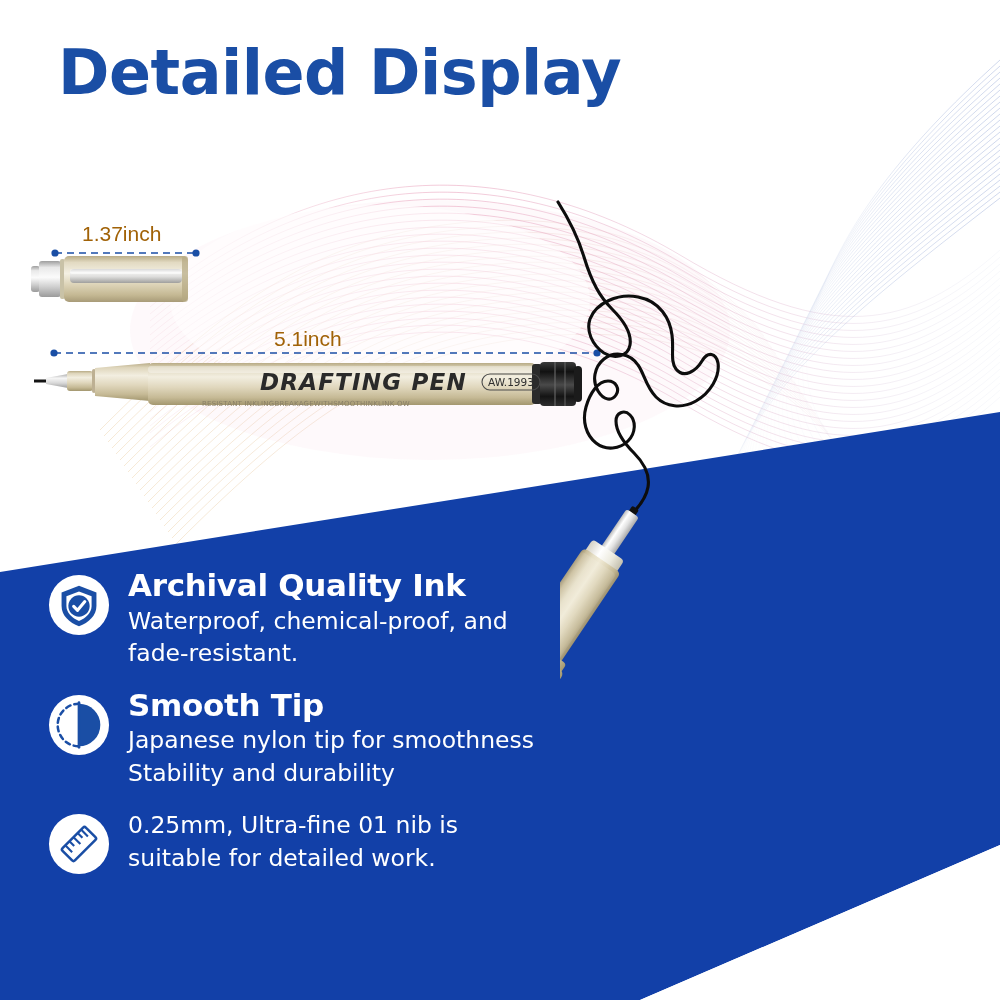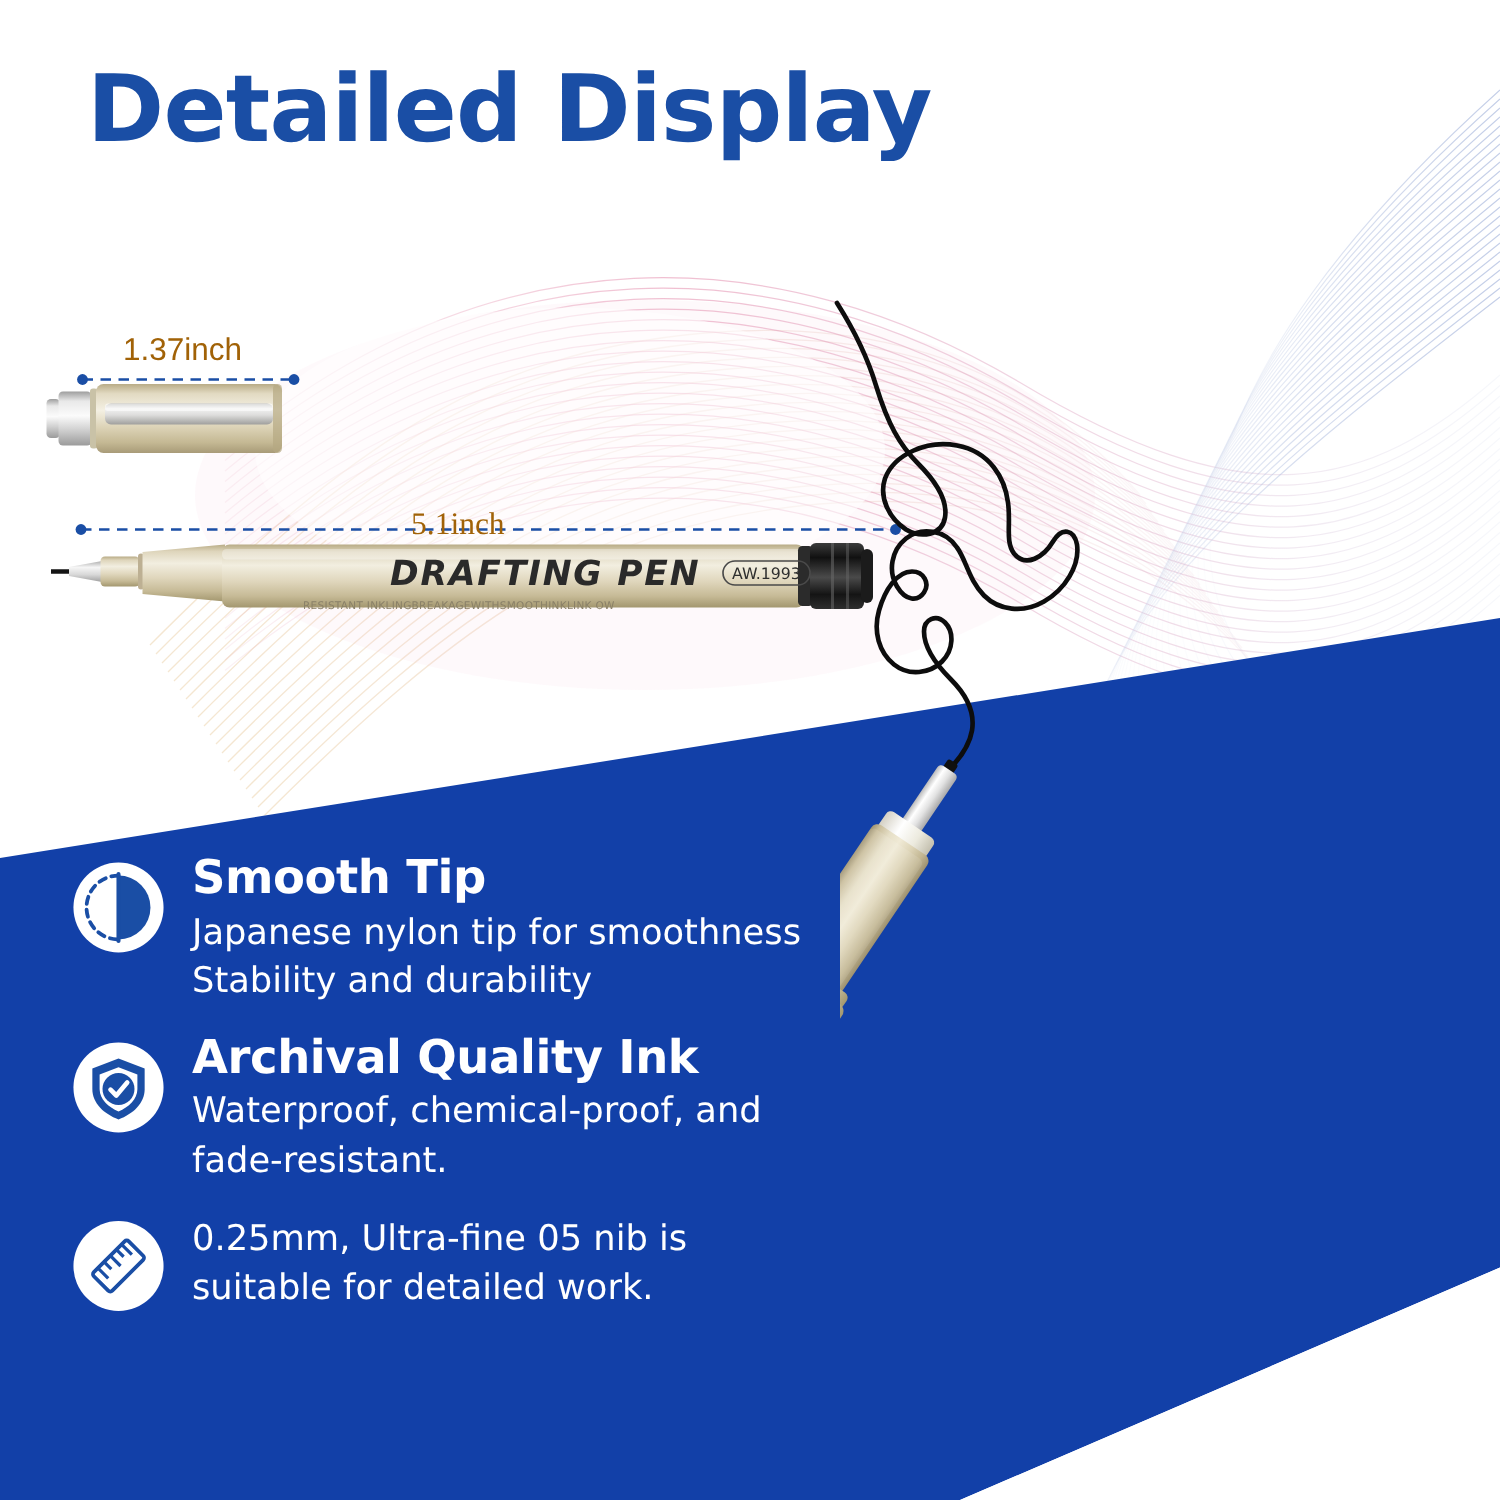--- a/index.html
+++ b/index.html
@@ -51,21 +51,21 @@
 
   
   .measure-label {
     position: absolute;
     color: #a16207;
     font-size: 21px;
     font-family: "Liberation Sans", sans-serif;
     white-space: nowrap;
   }
   #cap-measure-label { left: 82px; top: 222px; }
-  #body-measure-label { left: 274px; top: 337px; font-family: Liberation Serif, serif; }
+  #body-measure-label { left: 274px; top: 327px; }
 
   
   .features {
     position: absolute;
     left: 48px;
     top: 568px;
     width: 560px;
   }
   .feature {
     position: relative;
@@ -415,59 +415,59 @@
 
       <text x="41" y="352" transform="rotate(90 41 352)" font-family="DejaVu Sans, sans-serif" font-size="11" fill="#4d4838" letter-spacing="0.6">RESISTANT INKLINGBREAKAGEWI</text>
     </g>
   </svg>
 
   <div class="features">
 
     <div class="feature">
       <svg class="feature-icon" viewBox="0 0 64 64" xmlns="http://www.w3.org/2000/svg">
         <circle cx="32" cy="32" r="31" fill="#ffffff"></circle>
-        <path d="M32 10 A22 22 0 0 0 32 54" fill="none" stroke="#1a4ea5" stroke-width="2.6" stroke-dasharray="5 4" stroke-linecap="round"></path>
-        <path d="M32 10 A22 22 0 0 1 32 54 Z" fill="#1a4ea5"></path>
-        <line x1="32" y1="9" x2="32" y2="55" stroke="#1a4ea5" stroke-width="2.8" stroke-linecap="round"></line>
-      </svg>
-      <div class="feature-text">
-        <div class="feature-title">Smooth Tip</div>
-        <div class="feature-desc">Japanese nylon tip for smoothness
-Stability and durability</div>
-      </div>
-    </div>
-
-    <div class="feature">
-      <svg class="feature-icon" viewBox="0 0 64 64" xmlns="http://www.w3.org/2000/svg">
-        <circle cx="32" cy="32" r="31" fill="#ffffff"></circle>
         <path d="M32 12 L50 19 L50 33 C50 43 42 50 32 54 C22 50 14 43 14 33 L14 19 Z" fill="#1a4ea5"></path>
         <path d="M32 18 L45 23 L45 33 C45 40 39 45.5 32 48.5 C25 45.5 19 40 19 33 L19 23 Z" fill="#ffffff"></path>
         <circle cx="32" cy="33" r="11" fill="#1a4ea5"></circle>
         <path d="M26.5 33.5 L30.5 37.5 L38 28.5" fill="none" stroke="#ffffff" stroke-width="3.2" stroke-linecap="round" stroke-linejoin="round"></path>
       </svg>
       <div class="feature-text">
         <div class="feature-title">Archival Quality Ink</div>
         <div class="feature-desc">Waterproof, chemical-proof, and
 fade-resistant.</div>
+      </div>
+    </div>
+
+    <div class="feature">
+      <svg class="feature-icon" viewBox="0 0 64 64" xmlns="http://www.w3.org/2000/svg">
+        <circle cx="32" cy="32" r="31" fill="#ffffff"></circle>
+        <path d="M32 10 A22 22 0 0 0 32 54" fill="none" stroke="#1a4ea5" stroke-width="2.6" stroke-dasharray="5 4" stroke-linecap="round"></path>
+        <path d="M32 10 A22 22 0 0 1 32 54 Z" fill="#1a4ea5"></path>
+        <line x1="32" y1="9" x2="32" y2="55" stroke="#1a4ea5" stroke-width="2.8" stroke-linecap="round"></line>
+      </svg>
+      <div class="feature-text">
+        <div class="feature-title">Smooth Tip</div>
+        <div class="feature-desc">Japanese nylon tip for smoothness
+Stability and durability</div>
       </div>
     </div>
 
     <div class="feature">
       <svg class="feature-icon" viewBox="0 0 64 64" xmlns="http://www.w3.org/2000/svg">
         <circle cx="32" cy="32" r="31" fill="#ffffff"></circle>
         <g transform="rotate(-45 32 32)">
           <rect x="15" y="23" width="34" height="18" rx="2" fill="none" stroke="#1a4ea5" stroke-width="2.6"></rect>
           <line x1="21" y1="23" x2="21" y2="33" stroke="#1a4ea5" stroke-width="2.2"></line>
           <line x1="27" y1="23" x2="27" y2="30" stroke="#1a4ea5" stroke-width="2.2"></line>
           <line x1="33" y1="23" x2="33" y2="33" stroke="#1a4ea5" stroke-width="2.2"></line>
           <line x1="39" y1="23" x2="39" y2="30" stroke="#1a4ea5" stroke-width="2.2"></line>
           <line x1="44" y1="23" x2="44" y2="33" stroke="#1a4ea5" stroke-width="2.2"></line>
         </g>
       </svg>
       <div class="feature-text">
-        <div class="feature-desc">0.25mm, Ultra-fine 05 nib is
+        <div class="feature-desc">0.25mm, Ultra-fine 01 nib is
 suitable for detailed work.</div>
       </div>
     </div>
 
   </div>
 
 </div>
 
 </body></html>

